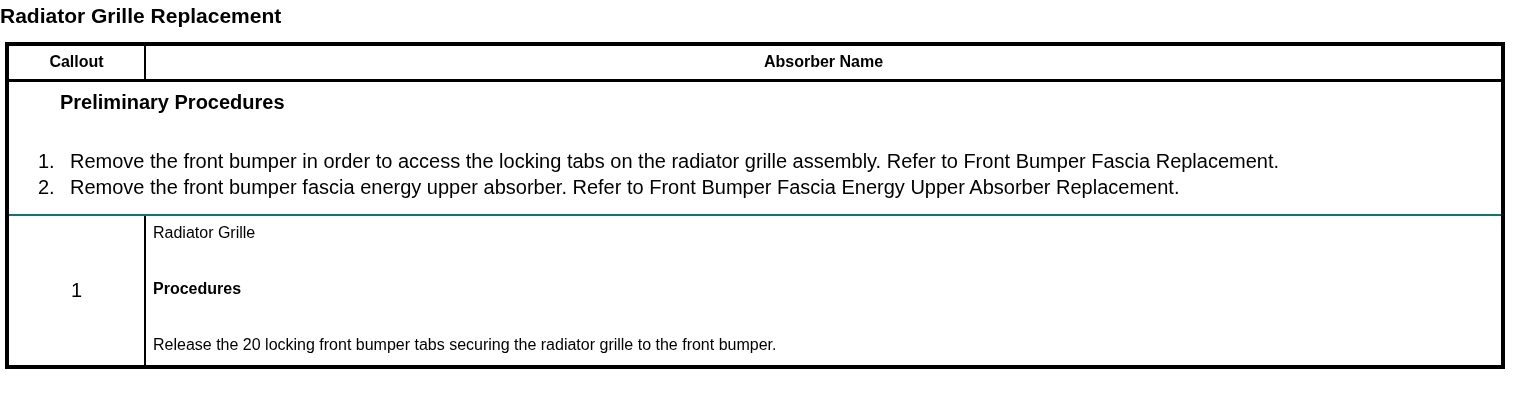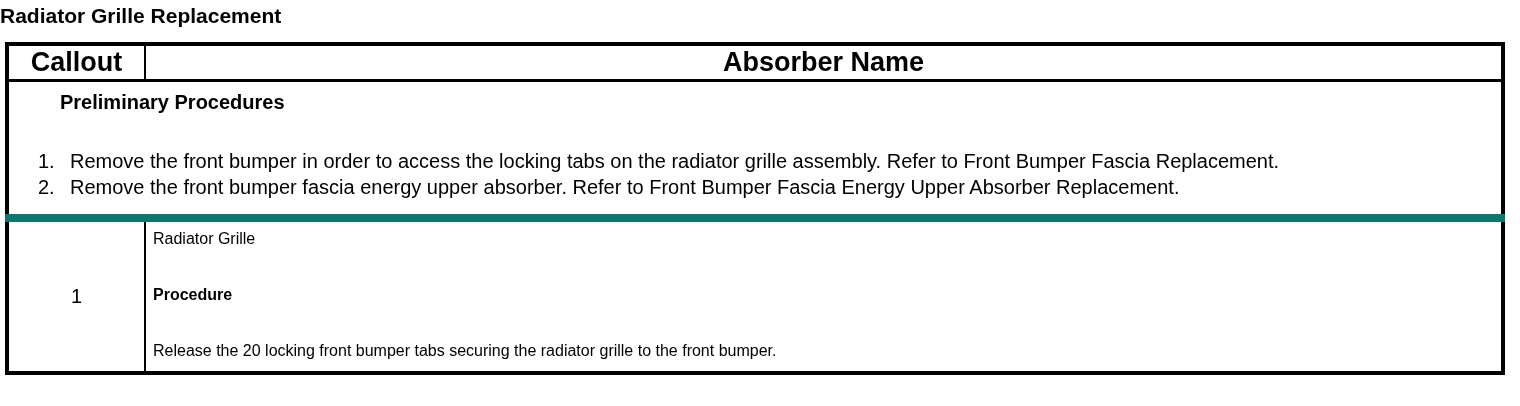--- a/index.html
+++ b/index.html
@@ -21,29 +21,29 @@
   table.component-table {
     border-collapse: collapse;
     table-layout: fixed;
     width: 1500px;
     margin: 14px 0 0 5px;
     border: 4px solid #000000;
   }
   col.callout-col { width: 138px; }
   th {
     font-weight: bold;
-    font-size: 27px;
+    font-size: 16px;
     text-align: center;
     vertical-align: middle;
     height: 36px;
     border-bottom: 3px solid #000000;
   }
   th.callout-th { border-right: 2px solid #000000; }
   td.prelim-cell {
-    border-bottom: 8px solid #0f766e;
+    border-bottom: 2px solid #0f766e;
     padding: 6px 0 14px 0;
     font-size: 20px;
   }
   .prelim-heading {
     font-weight: bold;
     font-size: 20px;
     line-height: 25px;
     margin: 2px 0 0 51px;
   }
   .prelim-list { margin-top: 33px; }
@@ -104,18 +104,18 @@
             <span class="num">2.</span>
             <span class="txt">Remove the front bumper fascia energy upper absorber. Refer to Front Bumper Fascia Energy Upper Absorber Replacement.</span>
           </div>
         </div>
       </td>
     </tr>
     <tr>
       <td class="callout-cell">1</td>
       <td class="component-cell">
         <p>Radiator Grille</p>
-        <p class="bold">Procedure</p>
+        <p class="bold">Procedures</p>
         <p>Release the 20 locking front bumper tabs securing the radiator grille to the front bumper.</p>
       </td>
     </tr>
   </tbody>
 </table>
 
 </body></html>

